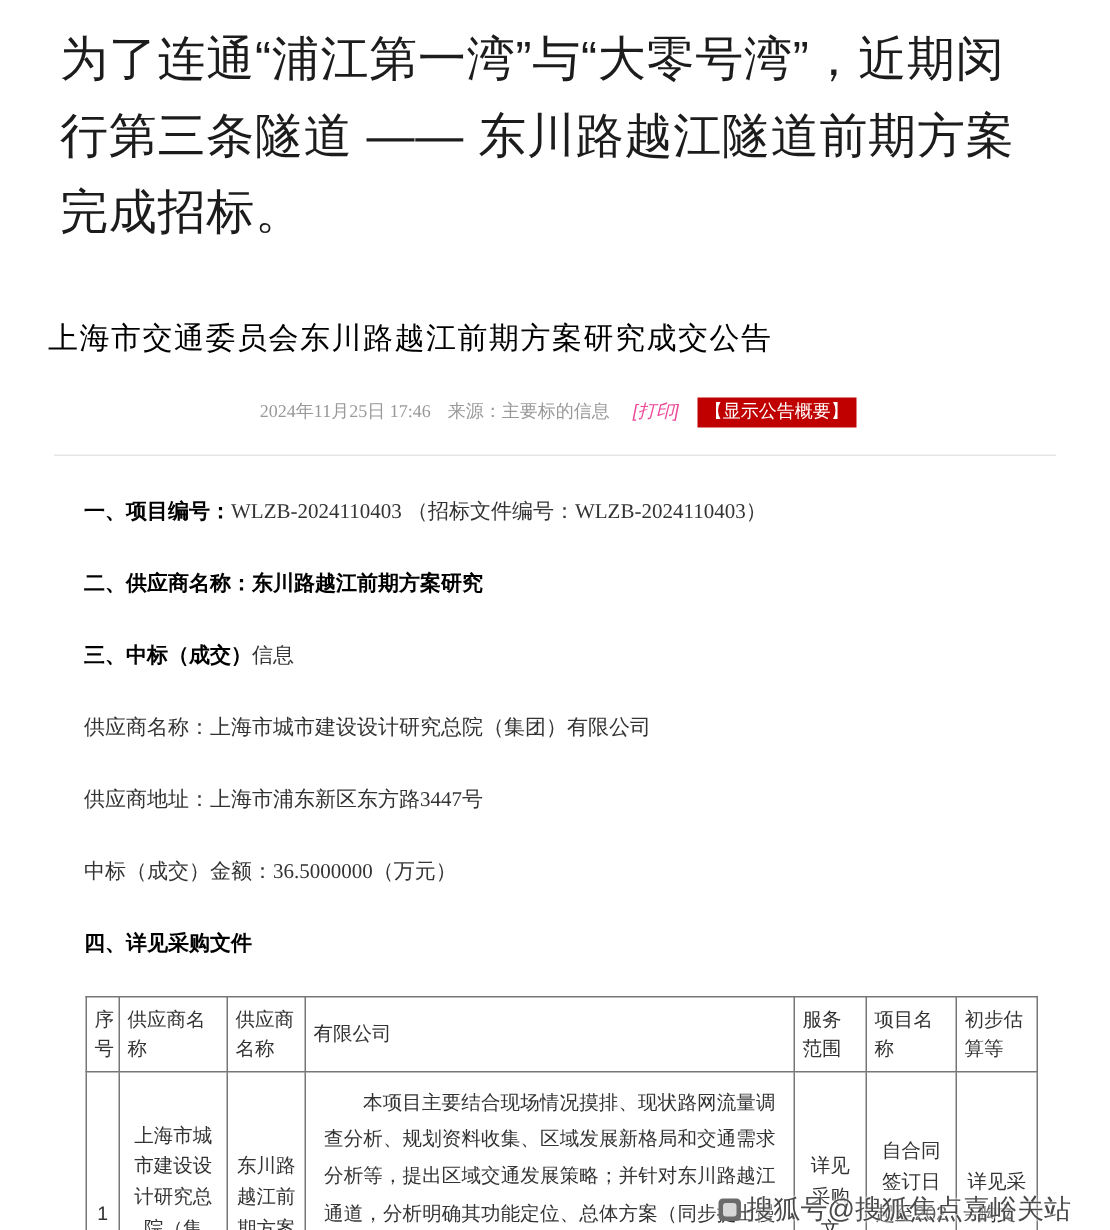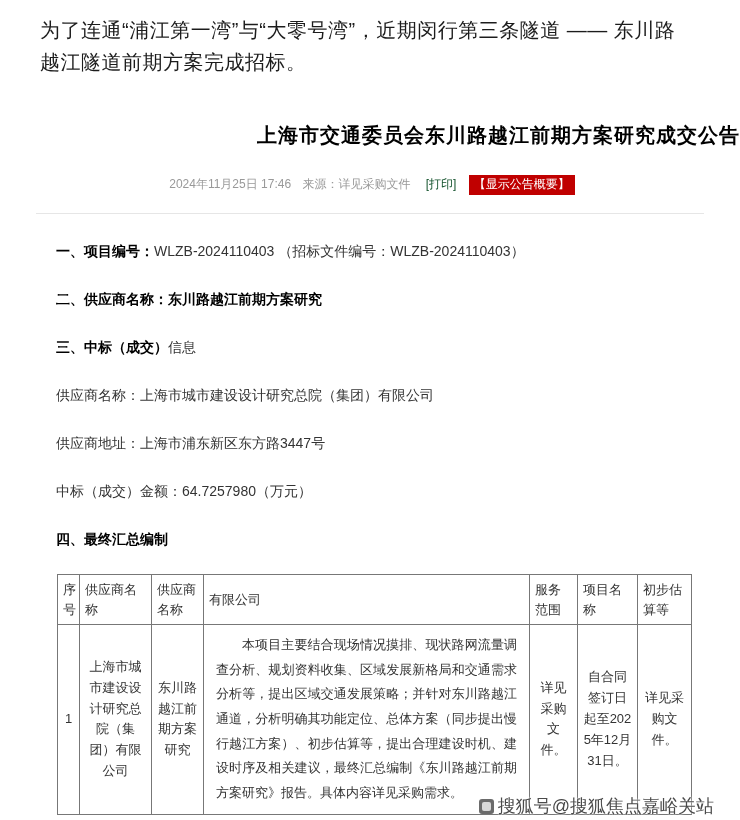--- a/index.html
+++ b/index.html
@@ -8,46 +8,47 @@
     width: 740px;
     height: 820px;
     position: relative;
     overflow: hidden;
     font-family: "Liberation Sans", "DejaVu Sans", sans-serif;
     color: #333;
   }
   
   .intro {
     padding: 14px 46px 0 40px;
-    font-size: 20px;
+    font-size: 32px;
     line-height: 1.6;
     color: #1c1c1c;
     letter-spacing: 0.5px;
   }
   
   .ann-title {
     margin-top: 44px;
-    text-align: right;
+    text-align: left;
     font-size: 20px;
-    font-weight: 700;
+    font-weight: 400;
     color: #000;
     letter-spacing: 1px;
     padding-left: 32px;
   }
   .ann-meta {
     margin-top: 26px;
     text-align: center;
     font-size: 12px;
     color: #999;
   }
-  .meta-piece { margin: 0 4px; }
+  .meta-piece { margin: 0 4px; font-family: Liberation Serif, serif; }
   .meta-print {
-    color: #14532d;
+    color: #ec4899;
     margin-left: 8px;
     cursor: pointer;
+    font-style: italic;
   }
   .meta-badge {
     display: inline-block;
     background: #c00000;
     color: #ffffff;
     padding: 1px 5px 2px;
     margin-left: 9px;
     font-size: 12px;
     cursor: pointer;
   }
@@ -55,20 +56,21 @@
     margin: 18px 36px 0 36px;
     border-bottom: 1px solid #e6e6e6;
     height: 0;
   }
   
   .sec {
     margin: 27px 40px 0 56px;
     font-size: 14px;
     line-height: 1.5;
     color: #333;
+    font-family: Liberation Serif, serif;
   }
   .sec .lbl { font-weight: 700; color: #000; }
   .sec .val-bold { font-weight: 700; color: #000; }
   
   .tbl-wrap { margin: 24px 0 0 57px; }
   table {
     border-collapse: collapse;
     table-layout: fixed;
     width: 634px;
     font-size: 13px;
@@ -128,21 +130,21 @@
 </style>
 </head>
 <body>
 
 <p class="intro">为了连通“浦江第一湾”与“大零号湾”，近期闵行第三条隧道 —— 东川路越江隧道前期方案完成招标。</p>
 
 <h1 class="ann-title">上海市交通委员会东川路越江前期方案研究成交公告</h1>
 
 <div class="ann-meta">
   <span class="meta-piece">2024年11月25日 17:46</span>
-  <span class="meta-piece">来源：详见采购文件</span>
+  <span class="meta-piece">来源：主要标的信息</span>
   <span class="meta-print">[打印]</span>
   <span class="meta-badge">【显示公告概要】</span>
 </div>
 
 <div class="ann-divider"></div>
 
 <p class="sec">
   <span class="lbl">一、项目编号：</span><span>WLZB-2024110403 （招标文件编号：WLZB-2024110403）</span>
 </p>
 
@@ -151,24 +153,24 @@
 </p>
 
 <p class="sec">
   <span class="lbl">三、中标（成交）</span><span>信息</span>
 </p>
 
 <p class="sec">供应商名称：上海市城市建设设计研究总院（集团）有限公司</p>
 
 <p class="sec">供应商地址：上海市浦东新区东方路3447号</p>
 
-<p class="sec">中标（成交）金额：64.7257980（万元）</p>
-
-<p class="sec">
-  <span class="lbl">四、最终汇总编制</span>
+<p class="sec">中标（成交）金额：36.5000000（万元）</p>
+
+<p class="sec">
+  <span class="lbl">四、详见采购文件</span>
 </p>
 
 <div class="tbl-wrap">
   <table>
     <colgroup>
       <col style="width:22px">
         <col style="width:72px">
         <col style="width:52px">
         <col style="width:326px">
         <col style="width:48px">

